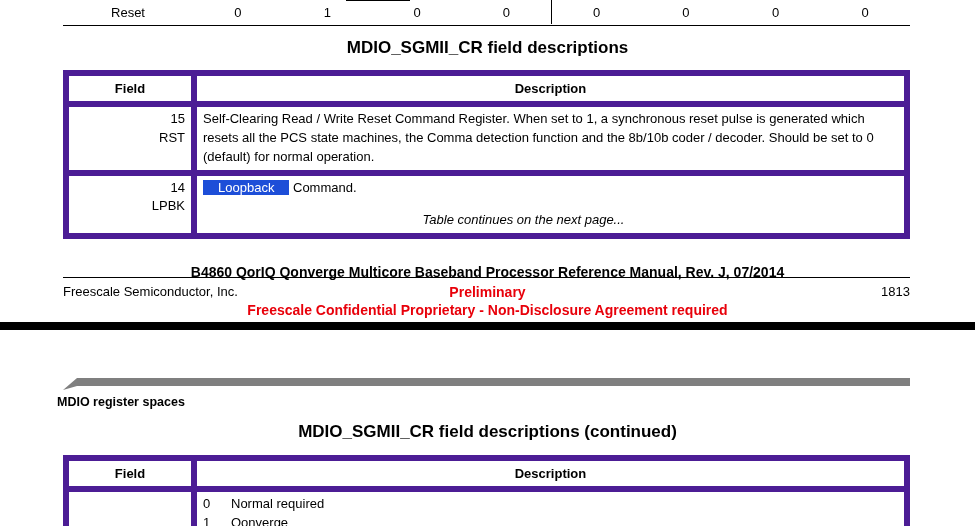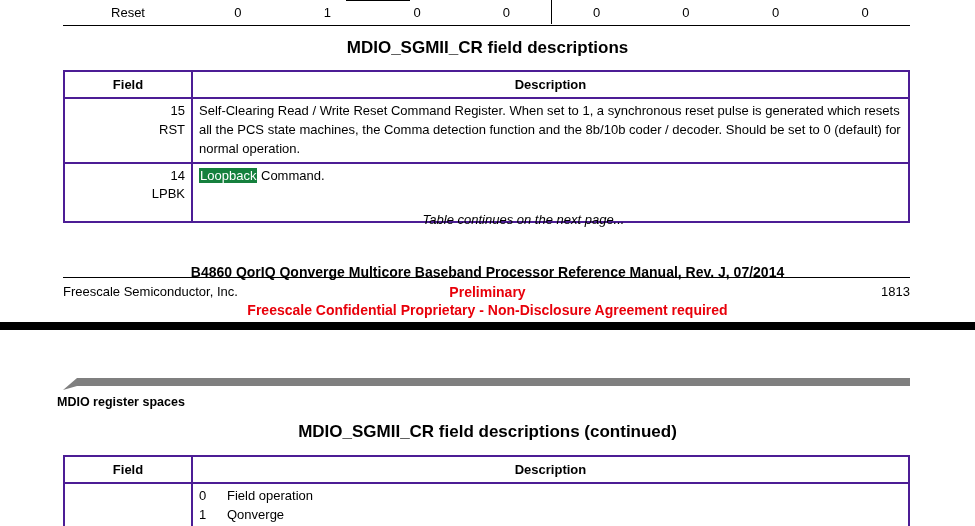--- a/index.html
+++ b/index.html
@@ -81,44 +81,44 @@
   
   .fd-table {
     position: absolute;
     left: 63px;
     width: 847px;
     border-collapse: collapse;
     table-layout: fixed;
     font-size: 13px;
   }
   .fd-table th, .fd-table td {
-    border: 2px solid #4c1d95;
+    border: 6px solid #4c1d95;
     padding: 3px 6px;
     vertical-align: top;
   }
   .fd-table th {
     text-align: center;
     font-weight: bold;
     padding: 5px 6px;
   }
   .fd-col-field { width: 128px; }
   .fd-field-cell {
     text-align: right;
     line-height: 1.45;
   }
   .fd-desc-cell {
     line-height: 1.45;
   }
   #fdtable1 { top: 70px; }
   #fdtable2 { top: 455px; }
 
   .hl {
-    background: #15803d;
+    background: #1d4ed8;
     color: #fff;
-    padding: 0 1px;
+    padding: 0 15px;
   }
 
   .subrow {
     display: flex;
   }
   .subrow .k {
     width: 28px;
     flex: 0 0 28px;
   }
 
@@ -296,21 +296,21 @@
     <tbody>
         <tr>
       <th>Field</th>
       <th>Description</th>
     </tr>
     <tr>
       <td class="fd-field-cell"></td>
       <td class="fd-desc-cell">
         <div class="subrow">
           <span class="k">0</span>
-          <span>Field operation</span>
+          <span>Normal required</span>
         </div>
         <div class="subrow">
           <span class="k">1</span>
           <span>Qonverge</span>
         </div>
       </td>
     </tr>
   </tbody>
     </table>
 

